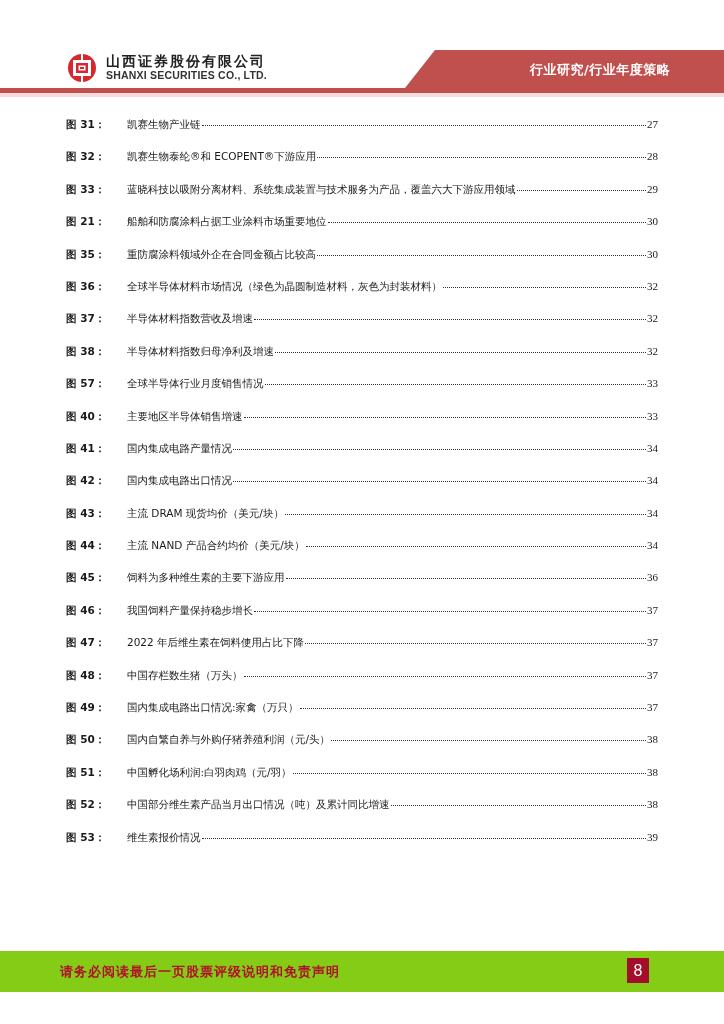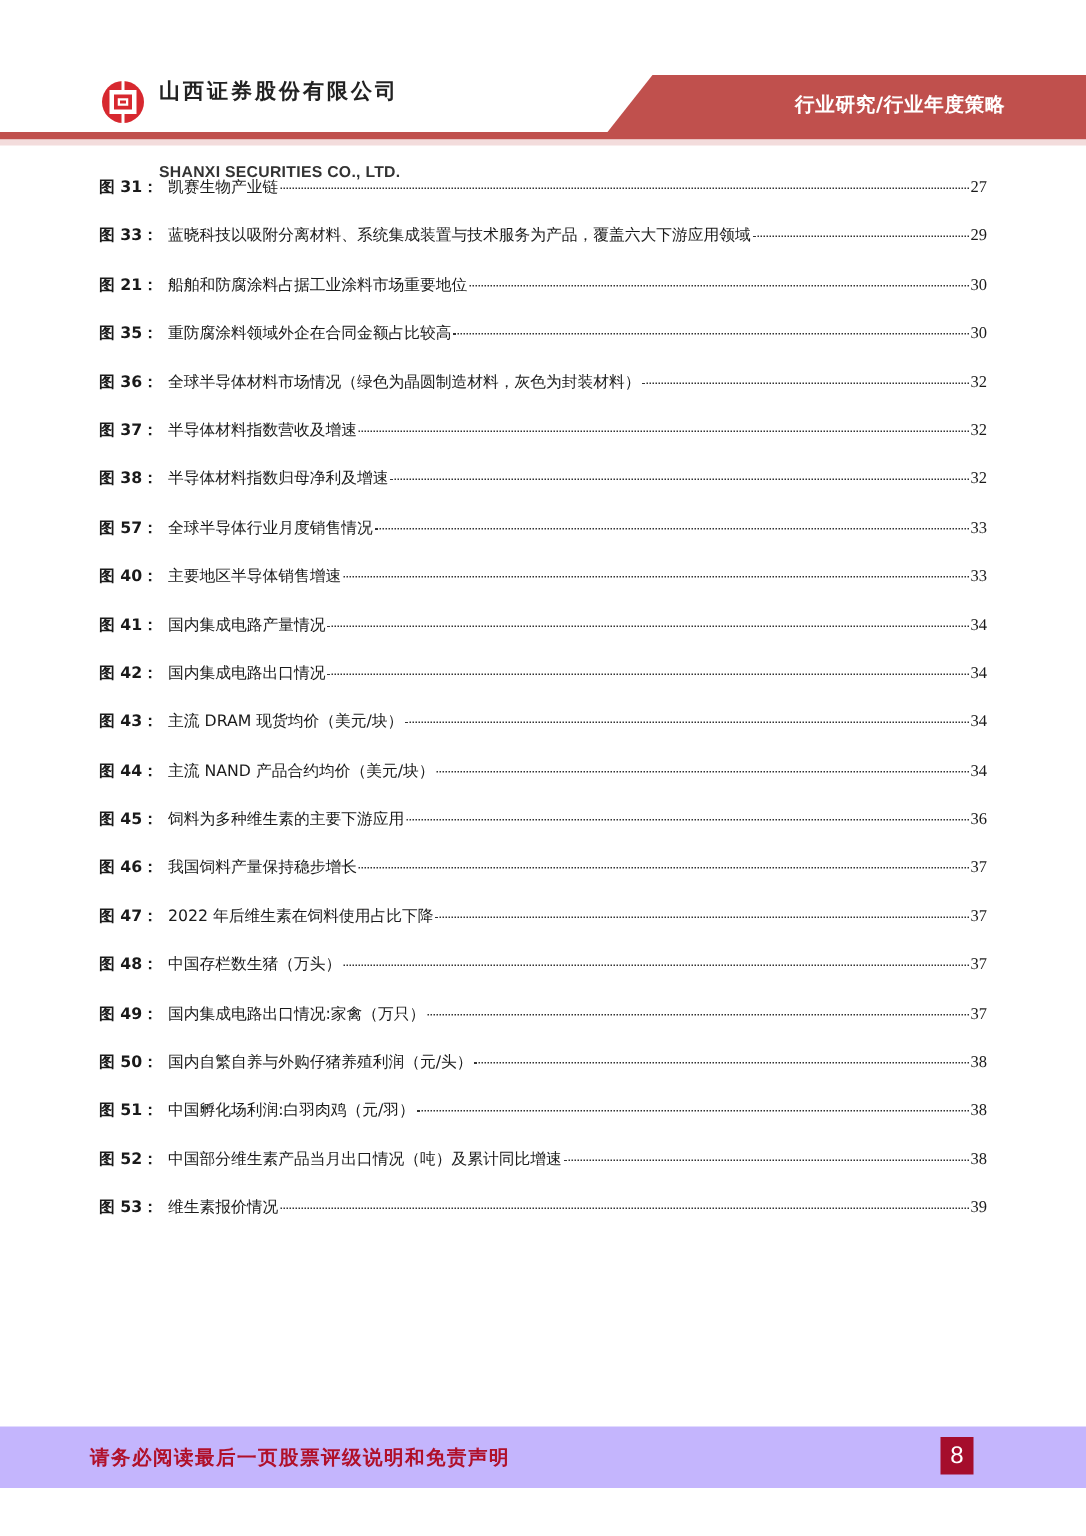--- a/index.html
+++ b/index.html
@@ -2,30 +2,30 @@
 <html><head>
 <meta charset="utf-8">
 <style>
   html, body { margin:0; padding:0; }
   body { width:724px; height:1024px; background:#ffffff; position:relative; overflow:hidden;
          font-family:"Liberation Serif","DejaVu Serif",serif; color:#1a1a1a; }
   .header { position:absolute; left:0; top:0; width:724px; height:100px; }
   .logo { position:absolute; left:67px; top:53px; width:30px; height:30px; }
   .company { position:absolute; left:106px; top:53px; }
   .company-cn { font-family:"DejaVu Sans",sans-serif; font-weight:bold; font-size:14px; letter-spacing:2px; color:#222; line-height:16px; }
-  .company-en { font-family:"Liberation Sans",sans-serif; font-weight:bold; font-size:10.5px; color:#333; line-height:13px; letter-spacing:0.2px;margin-top:40px; }
+  .company-en { font-family:"Liberation Sans",sans-serif; font-weight:bold; font-size:10.5px; color:#333; line-height:13px; letter-spacing:0.2px; }
   .band { position:absolute; left:0; top:0; width:724px; height:100px; }
   .band-text { position:absolute; left:530px; top:61px; font-family:"DejaVu Sans",sans-serif; font-size:13px; color:#ffffff; font-weight:bold; letter-spacing:0.5px; }
   .toc { position:absolute; left:66px; top:118px; width:592px; }
   .row { display:flex; align-items:baseline; height:32.4px; font-size:11px; }
-  .fig { width:46px; flex:none; font-weight:bold; font-family:"DejaVu Sans",sans-serif; font-size:10.5px; }
+  .fig { width:61px; flex:none; font-weight:bold; font-family:"DejaVu Sans",sans-serif; font-size:10.5px; }
   .title { flex:none; font-family:"DejaVu Sans",sans-serif; font-size:10.5px; }
   .dots { flex:1; border-bottom:1px dotted #333; margin:0 1px; transform:translateY(-2px); min-width:10px; }
   .page { flex:none; font-weight:normal; font-size:11px; }
-  .footer { position:absolute; left:0; top:951px; width:724px; height:41px; background:#c4b5fd; }
+  .footer { position:absolute; left:0; top:951px; width:724px; height:41px; background:#84cc16; }
   .footer-text { position:absolute; left:60px; top:12px; font-family:"DejaVu Serif",serif; font-weight:bold; font-size:13px; color:#b0102a; letter-spacing:1px; }
   .pagenum { position:absolute; left:627px; top:7px; width:22px; height:25px; background:#a50d2c; color:#fff;
              font-family:"Liberation Sans",sans-serif; font-size:16px; text-align:center; line-height:25px; }
 </style>
 </head>
 <body>
 
 <div class="header">
   <svg class="band" viewBox="0 0 724 100">
     <polygon points="435,50 724,50 724,88 405,88" fill="#c0504d"></polygon>
@@ -47,20 +47,26 @@
   </div>
   <div class="band-text">行业研究/行业年度策略</div>
 </div>
 
 <div class="toc" id="toc">
     <div class="row">
       <span class="fig">图 31：</span>
       <span class="title">凯赛生物产业链</span>
       <span class="dots"></span>
       <span class="page">27</span>
+    </div>
+    <div class="row">
+      <span class="fig">图 32：</span>
+      <span class="title">凯赛生物泰纶®和 ECOPENT®下游应用</span>
+      <span class="dots"></span>
+      <span class="page">28</span>
     </div>
     <div class="row">
       <span class="fig">图 33：</span>
       <span class="title">蓝晓科技以吸附分离材料、系统集成装置与技术服务为产品，覆盖六大下游应用领域</span>
       <span class="dots"></span>
       <span class="page">29</span>
     </div>
     <div class="row">
       <span class="fig">图 21：</span>
       <span class="title">船舶和防腐涂料占据工业涂料市场重要地位</span>

